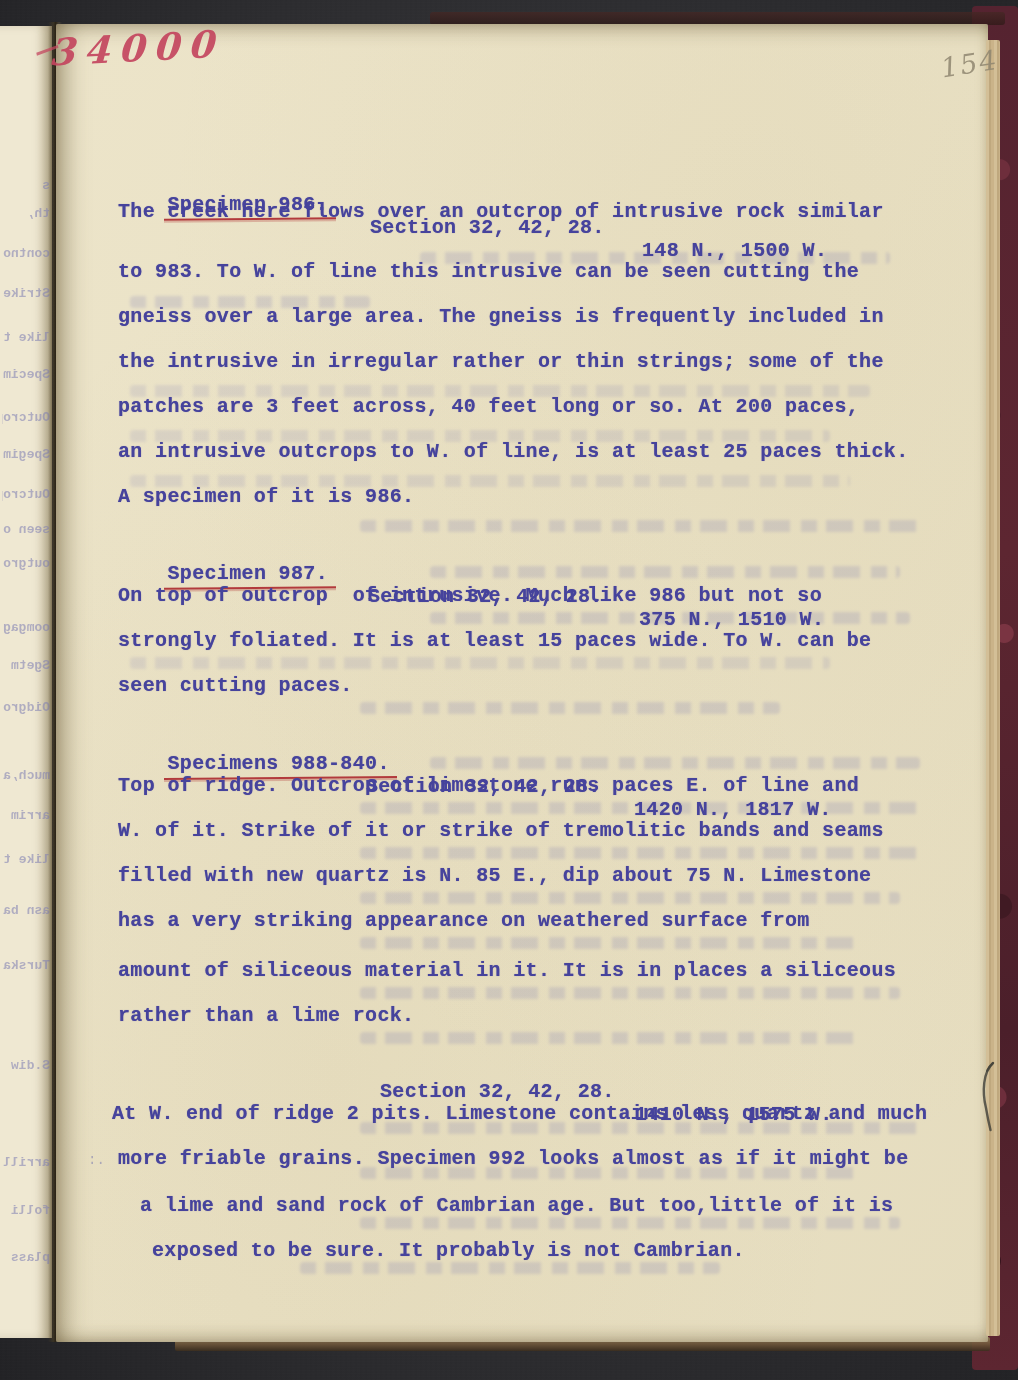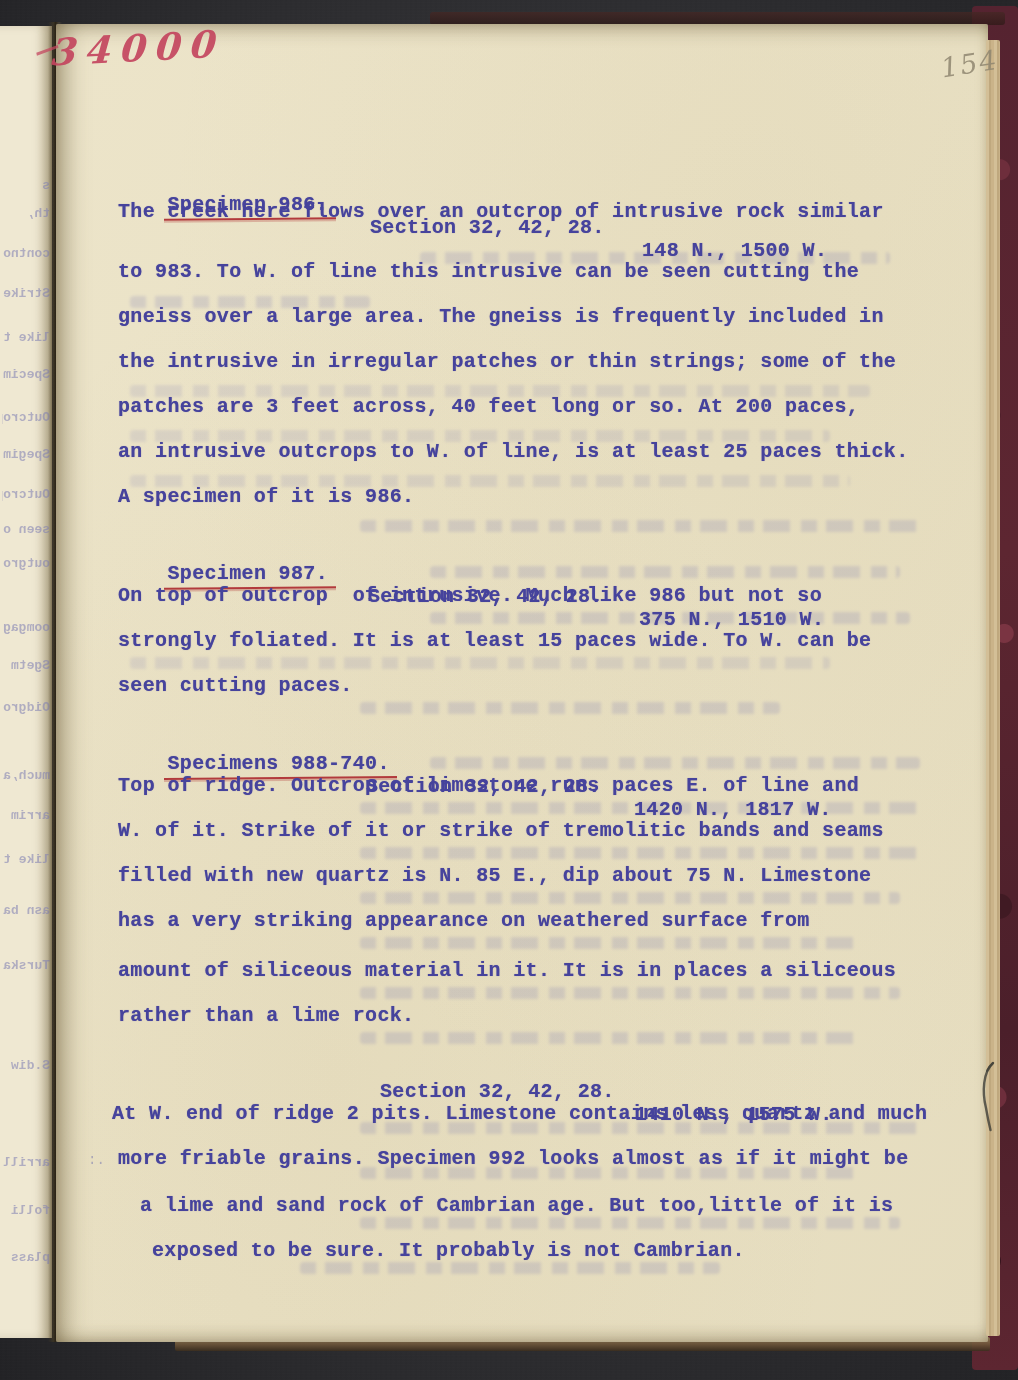--- a/index.html
+++ b/index.html
@@ -136,36 +136,36 @@
 <div class="typed">
 
   <div class="row" style="top:170px">
     <span class="h-title">Specimen 986.</span>
     <span class="h-sec" style="left:252px">Section 32, 42, 28.</span>
     <span class="h-xy" style="left:524px">148 N., 1500 W.</span>
   </div>
   <div class="row" style="top:200px">The creek here flows over an outcrop of intrusive rock similar</div>
   <div class="row" style="top:260px">to 983. To W. of line this intrusive can be seen cutting the</div>
   <div class="row" style="top:305px">gneiss over a large area. The gneiss is frequently included in</div>
-  <div class="row" style="top:350px">the intrusive in irregular patches or thin strings; some of the</div>
+  <div class="row" style="top:350px">the intrusive in irregular rather or thin strings; some of the</div>
   <div class="row" style="top:395px">patches are 3 feet across, 40 feet long or so. At 200 paces,</div>
   <div class="row" style="top:440px">an intrusive outcrops to W. of line, is at least 25 paces thick.</div>
   <div class="row" style="top:485px">A specimen of it is 986.</div>
 
   <div class="row" style="top:539px">
     <span class="h-title">Specimen 987.</span>
     <span class="h-sec" style="left:250px">Section 32, 42, 28.</span>
     <span class="h-xy" style="left:521px">375 N., 1510 W.</span>
   </div>
   <div class="row" style="top:584px">On top of outcrop  of intrusive. Much like 986 but not so</div>
   <div class="row" style="top:629px">strongly foliated. It is at least 15 paces wide. To W. can be</div>
   <div class="row" style="top:674px">seen cutting paces.</div>
 
   <div class="row" style="top:729px">
-    <span class="h-title">Specimens 988-740.</span>
+    <span class="h-title">Specimens 988-840.</span>
     <span class="h-sec" style="left:248px">Section 32, 42, 28.</span>
     <span class="h-xy" style="left:516px">1420 N., 1817 W.</span>
   </div>
   <div class="row" style="top:774px">Top of ridge. Outcrop of limestone runs paces E. of line and</div>
   <div class="row" style="top:819px">W. of it. Strike of it or strike of tremolitic bands and seams</div>
   <div class="row" style="top:864px">filled with new quartz is N. 85 E., dip about 75 N. Limestone</div>
   <div class="row" style="top:909px">has a very striking appearance on weathered surface from</div>
   <div class="row" style="top:959px">amount of siliceous material in it. It is in places a siliceous</div>
   <div class="row" style="top:1004px">rather than a lime rock.</div>
 

